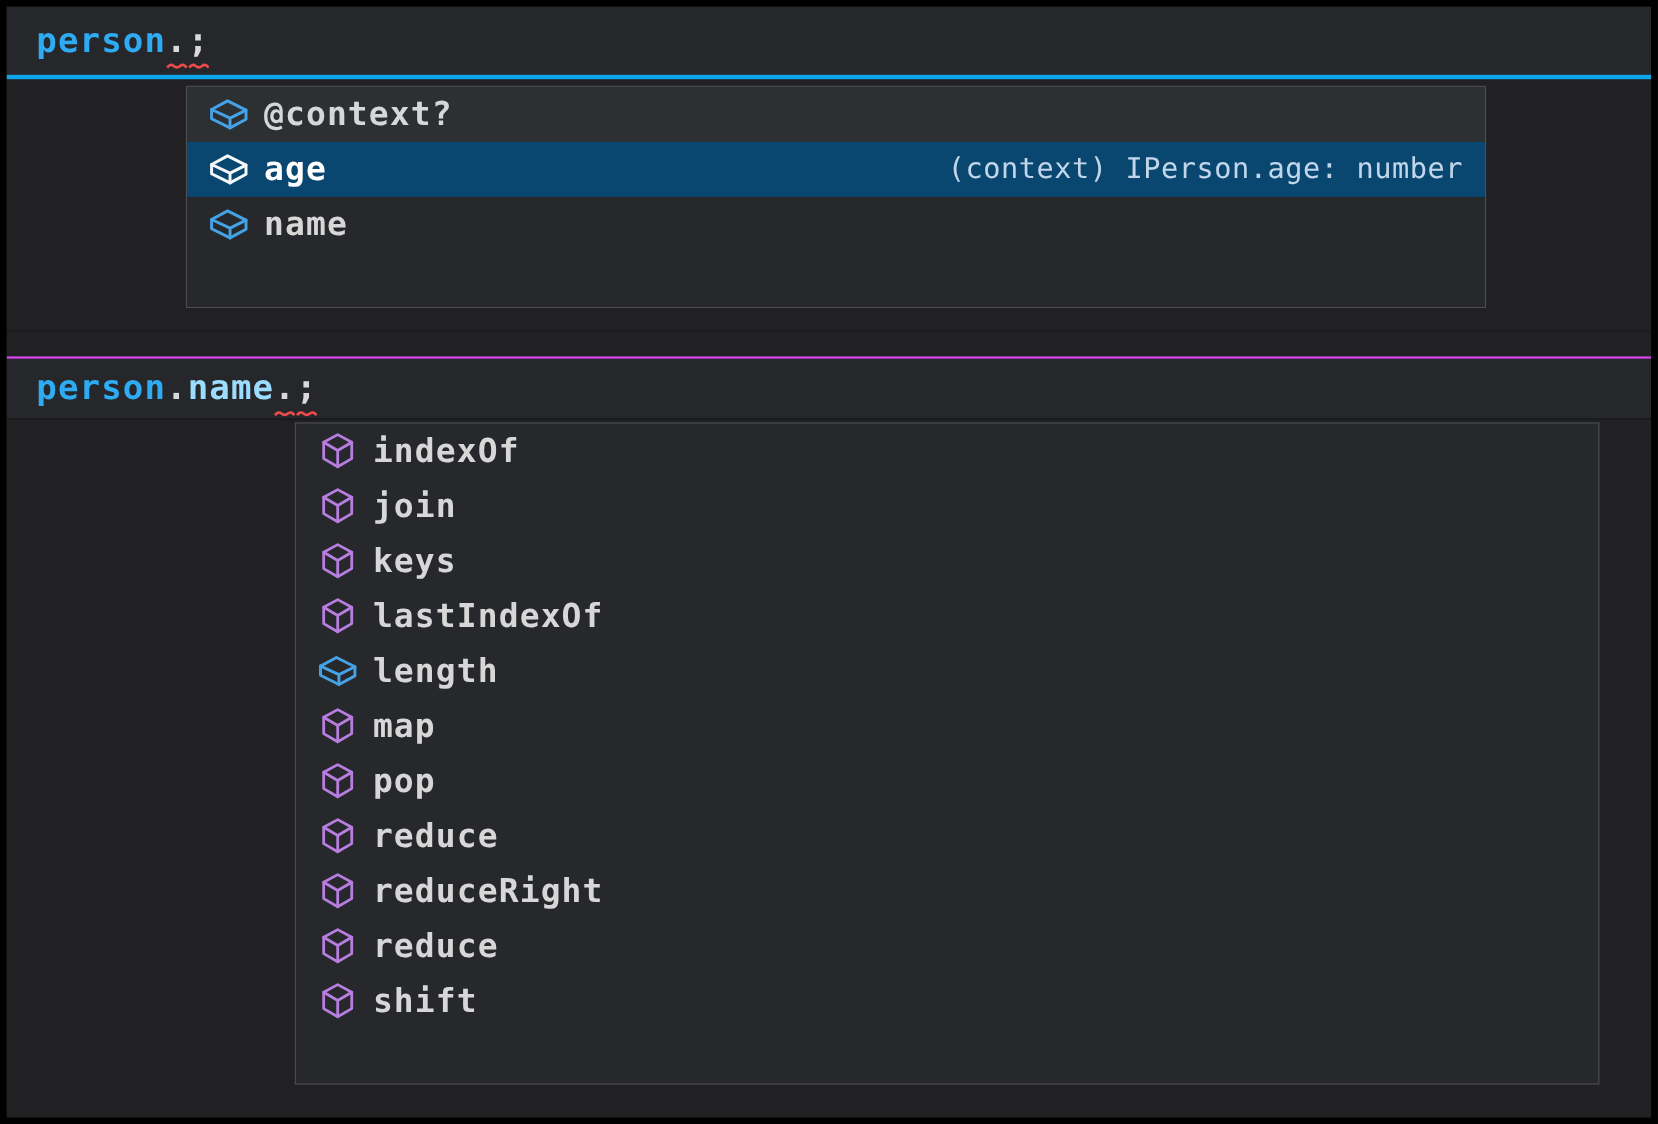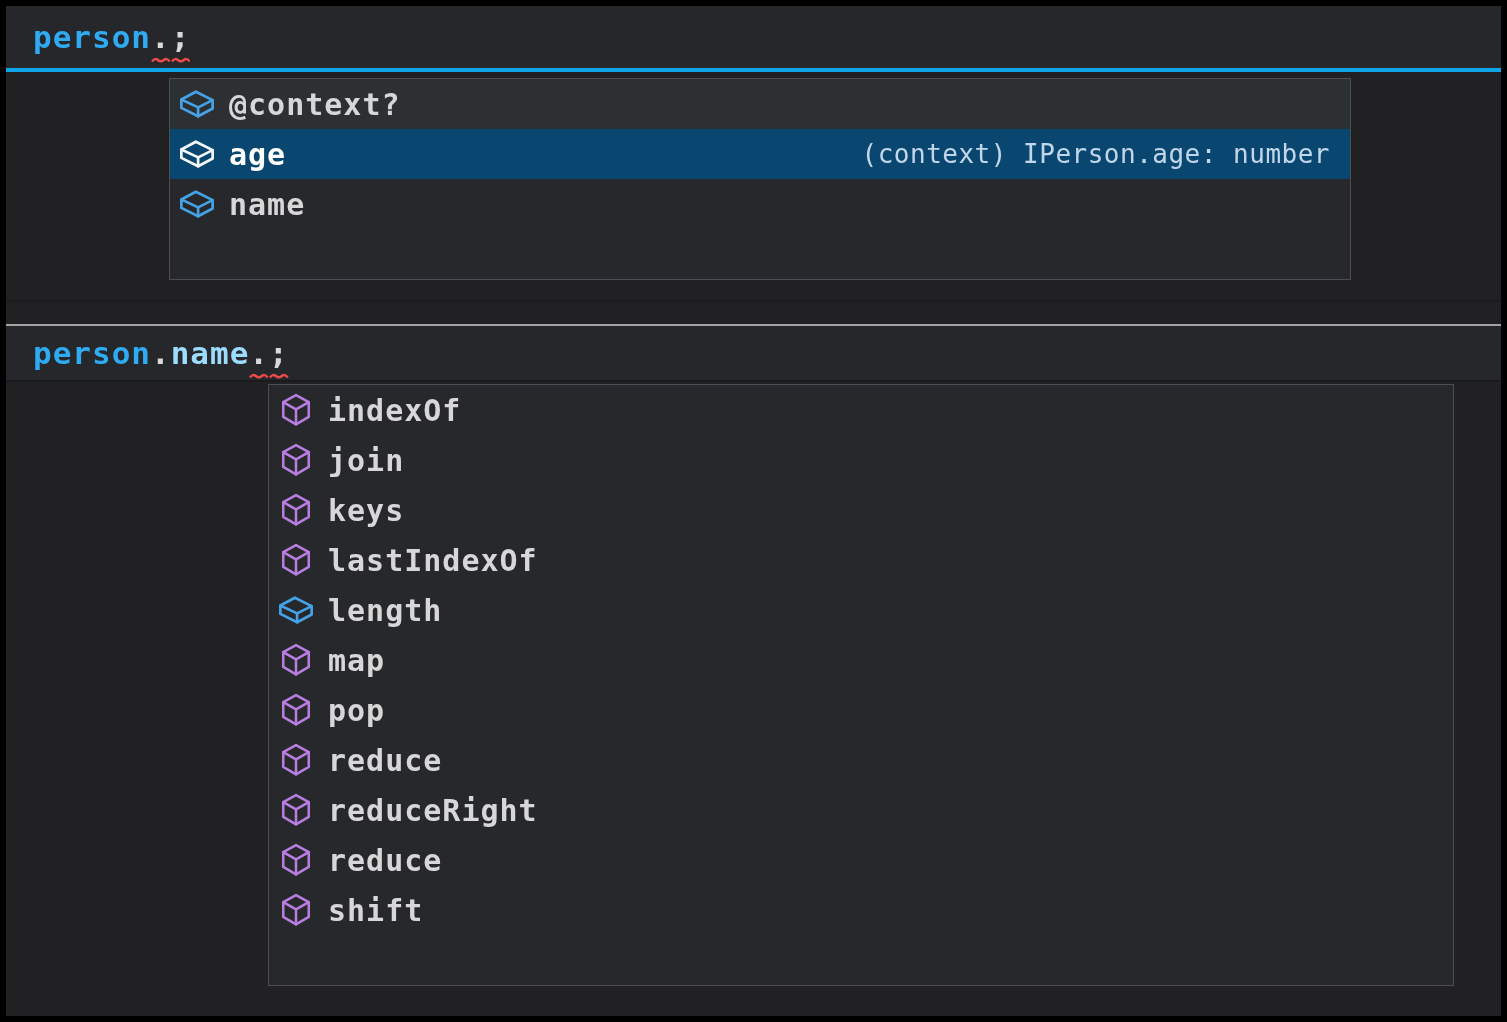--- a/index.html
+++ b/index.html
@@ -7,35 +7,35 @@
     position:relative;width:1507px;height:1022px;overflow:hidden;
     background:var(--bg,#212124);
     border:6px solid #000;box-sizing:border-box;
     font-family:"DejaVu Sans Mono","Liberation Mono",monospace;
   }
   
   .band{position:absolute;left:0;right:0;display:flex;align-items:center;
     background:var(--band,#25272a);}
   .band1{top:0;height:62px;border-bottom:4px solid #0ea5e9;}
   .gapline{position:absolute;left:0;right:0;top:294px;height:2px;background:#1b1c1e;}
-  .band2{top:318px;height:54px;border-top:2px solid #a3a3a3;border-bottom:2px solid #1a1b1c;}
+  .band2{top:318px;height:54px;border-top:2px solid #d946ef;border-bottom:2px solid #1a1b1c;}
   .codeline{position:relative;margin-left:27px;font-size:31px;font-weight:600;
     letter-spacing:1px;white-space:pre;}
   .tok{position:relative;display:inline-block;}
   .tok-variable{color:var(--variable,#2fabf4);}
   .tok-property{color:var(--property,#9cdcfe);}
   .tok-plain{color:var(--plain,#d9d9d9);}
   .squig{position:absolute;left:0;bottom:-9px;width:100%;height:8px;}
   .squig path{stroke:var(--squiggle,#ed4b4b);stroke-width:2.4;fill:none;}
   
   .suggest{position:absolute;box-sizing:border-box;background:var(--listbg,#26282b);
     border:1px solid #4b4e54;}
   .suggest1{left:163px;top:72px;width:1182px;height:202px;}
   .suggest2{left:262px;top:378px;width:1186px;height:602px;}
-  .srow{position:relative;height:50px;display:flex;align-items:center;padding-left:8px;}
+  .srow{position:relative;height:50px;display:flex;align-items:center;padding-left:19px;}
   .srow.hover{background:#2d3033;}
   .srow.selected{background:var(--selbg,#094771);}
   .sicon{width:38px;height:34px;flex:0 0 38px;margin-right:13px;}
   .sicon path{fill:none;stroke-width:2.4;stroke-linejoin:round;stroke-linecap:round;}
   .sicon.k-field path{stroke:var(--fieldicon,#45a2e6);}
   .sicon.k-method path{stroke:var(--methodicon,#b77ee0);}
   .selected .sicon path{stroke:#f4f8fb !important;}
   .slabel{font-size:30px;font-weight:600;letter-spacing:1px;color:#d7d7d7;white-space:pre;}
   .selected .slabel{color:#ffffff;}
   .shint{position:absolute;right:20px;top:0;height:50px;line-height:50px;

